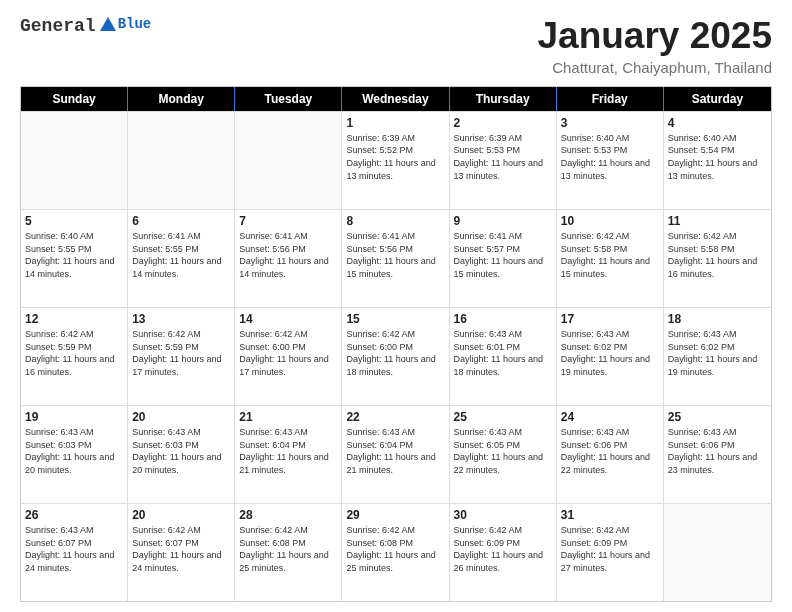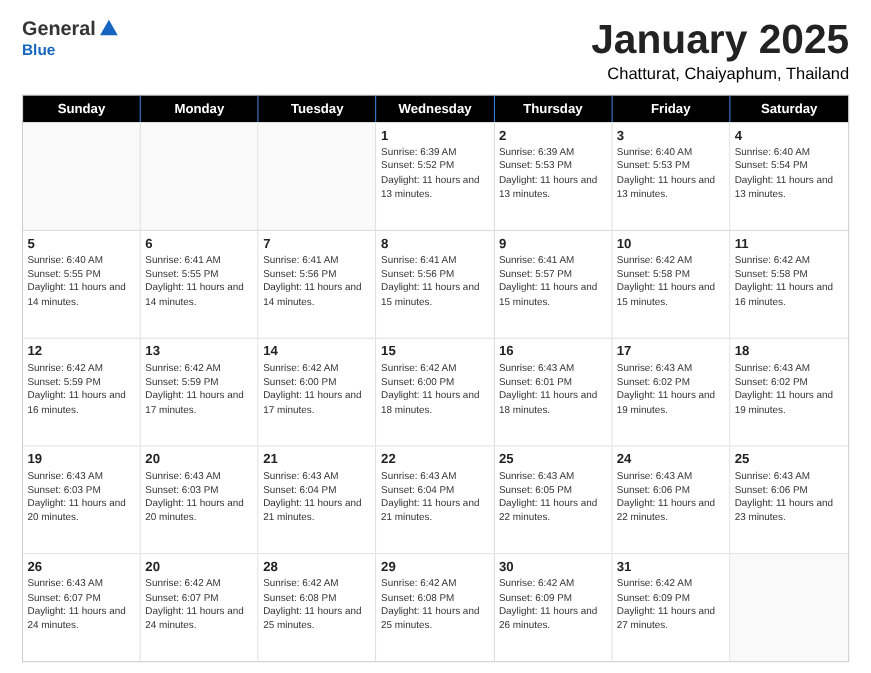--- a/index.html
+++ b/index.html
@@ -18,22 +18,22 @@
       flex-direction: column;
     }
     .header {
       display: flex;
       align-items: flex-start;
       justify-content: space-between;
       margin-bottom: 10px;
     }
     .logo {
       display: flex;
-      flex-direction: column;
       align-items: flex-start;
+      font-family: Liberation Mono, monospace;
     }
     .logo-text {
       display: flex;
       align-items: center;
     }
     .logo-general {
       font-size: 18px;
       font-weight: bold;
       color: #333;
     }
@@ -52,21 +52,21 @@
       text-align: right;
     }
     .month-title {
       font-size: 37px;
       font-weight: bold;
       color: #222;
       line-height: 1.1;
     }
     .subtitle {
       font-size: 15px;
-      color: #000000;
+      color: #737373;
       margin-top: 2px;
     }
     .calendar {
       flex: 1;
       display: flex;
       flex-direction: column;
       border: 1px solid #ccc;
     }
     .cal-header {
       display: grid;

